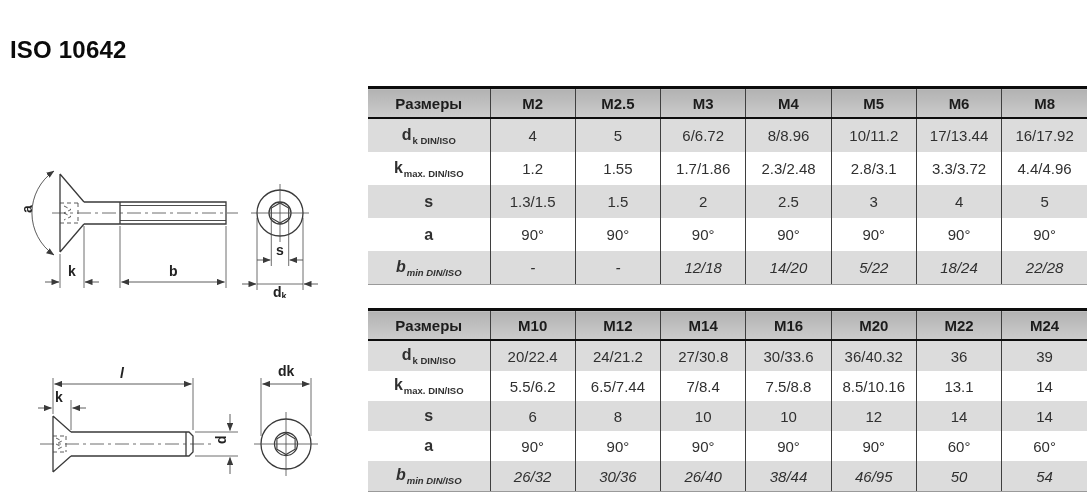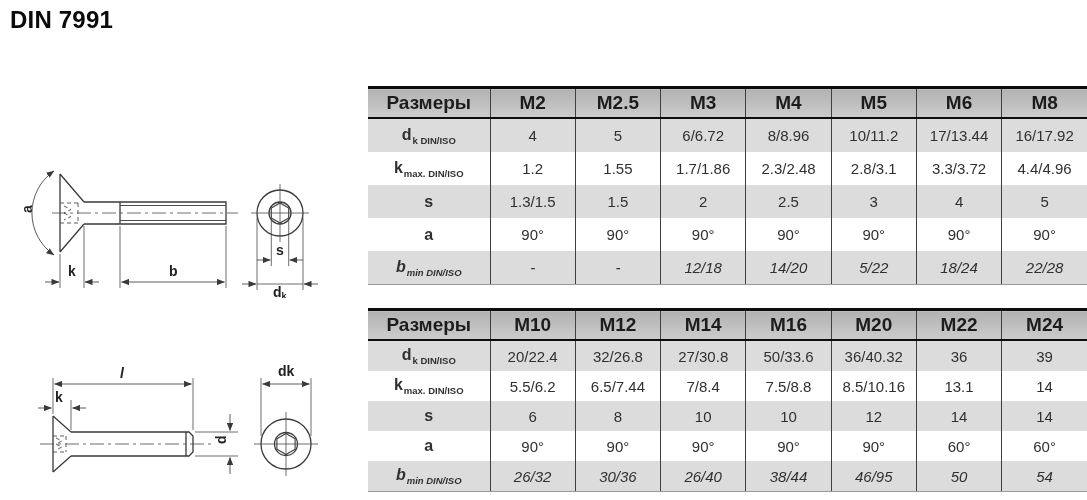--- a/index.html
+++ b/index.html
@@ -12,37 +12,37 @@
   .drawing{position:absolute;left:8px;}
   #drawing-front{top:158px;}
   #drawing-length{top:348px;}
   svg text{font-family:"Liberation Sans",sans-serif;fill:#222;font-size:14px;font-weight:600;}
   svg .sub{font-size:9px;}
   .spec-table{position:absolute;left:368px;border-collapse:collapse;table-layout:fixed;width:719px;}
   #table-1{top:86px;}
   #table-2{top:308px;}
   .spec-table th{background:linear-gradient(180deg,#b2b2b2,#cccccc);
       border-top:3px solid #0d0d0d;border-bottom:2px solid #0d0d0d;
-      font-size:19px;font-weight:bold;color:#1c1c1c;height:26px;padding:1px 2px;}
+      font-size:15px;font-weight:bold;color:#1c1c1c;height:26px;padding:1px 2px;}
   .spec-table td{text-align:center;font-size:15px;color:#303030;padding:0 2px;}
   #table-1 tbody td{height:33px;}
   #table-2 tbody td{height:30px;}
   .spec-table th + th, .spec-table td + td{border-left:1px solid #3f3f3f;}
   .spec-table tbody tr:nth-child(odd){background:#dcdcdc;}
   .spec-table tbody tr:nth-child(even){background:#ffffff;}
   .spec-table tbody tr:last-child td{border-bottom:1px solid #9a9a9a;font-style:italic;}
   .spec-table .lm{font-weight:bold;font-size:16px;}
   .spec-table sub{font-weight:bold;font-size:9.5px;margin-left:1px;text-align:center;}
 </style>
 </head>
 <body>
 
 <div class="sheet">
 
-  <div class="title" id="title-din">DIN 7991</div>
+  <div class="title" id="title-iso">ISO 10642</div>
 
   <svg class="drawing" id="drawing-front" width="335" height="140" viewBox="0 0 335 140">
     <defs>
       <marker id="a1" viewBox="0 0 10 8" refX="9.5" refY="4" markerWidth="9" markerHeight="7" orient="auto-start-reverse">
         <path d="M0,0L10,4L0,8z" fill="#3a3a3a"></path>
       </marker>
     </defs>
     <g stroke="#3a3a3a" stroke-width="1.3" fill="none">
 
       <path d="M52,16 L52,94 M52,16 L76,44 M52,94 L76,66"></path>
@@ -263,23 +263,23 @@
           <th>M16</th>
           <th>M20</th>
           <th>M22</th>
           <th>M24</th>
         </tr>
       </thead>
       <tbody>
         <tr>
           <td><span class="lm">d</span><sub>k DIN/ISO</sub></td>
           <td>20/22.4</td>
-          <td>32/26.8</td>
+          <td>24/21.2</td>
           <td>27/30.8</td>
-          <td>50/33.6</td>
+          <td>30/33.6</td>
           <td>36/40.32</td>
           <td>36</td>
           <td>39</td>
         </tr>
         <tr>
           <td><span class="lm">k</span><sub>max. DIN/ISO</sub></td>
           <td>5.5/6.2</td>
           <td>6.5/7.44</td>
           <td>7/8.4</td>
           <td>7.5/8.8</td>

